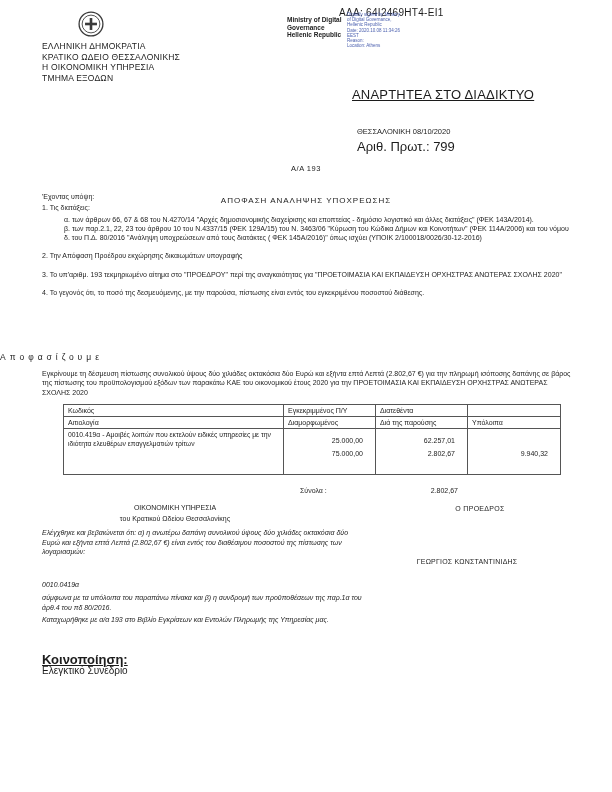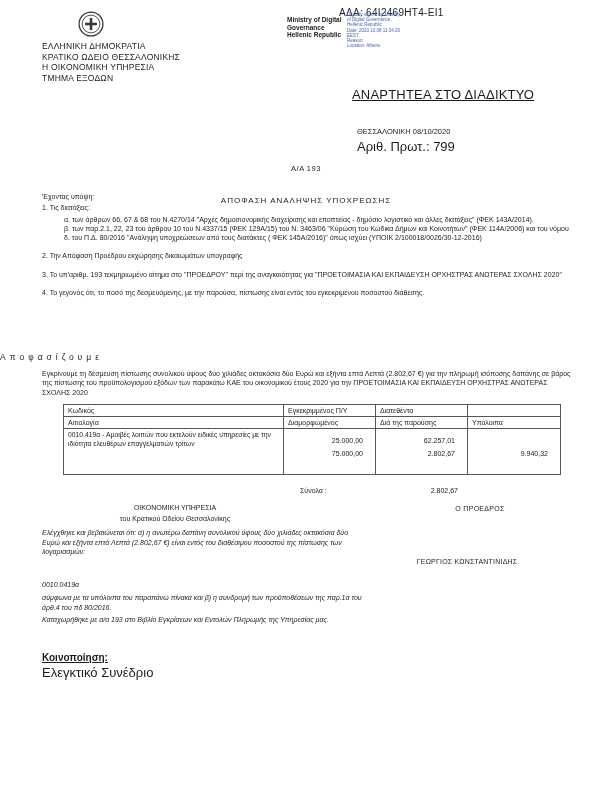--- a/index.html
+++ b/index.html
@@ -34,22 +34,22 @@
 
   .totals{left:300px;top:487px;width:158px;display:flex;justify-content:space-between;font-size:7px;}
 
   .finance{left:60px;top:503px;width:230px;text-align:center;font-size:7px;line-height:10.5px;}
   .president-title{left:415px;top:505px;width:130px;text-align:center;font-size:7px;letter-spacing:.3px;}
   .verify-a{left:42px;top:528px;width:322px;font-style:italic;font-size:7px;line-height:9.6px;}
   .account{left:42px;top:581px;font-size:7px;font-style:italic;}
   .president-name{left:378px;top:558px;width:178px;text-align:center;font-size:7px;letter-spacing:.2px;}
   .verify-b{left:42px;top:593px;width:330px;font-style:italic;font-size:7px;line-height:9.6px;}
   .registration{left:42px;top:615px;width:330px;font-style:italic;font-size:7px;line-height:9.6px;}
-  .notify-label{left:42px;top:652px;font-size:10px;font-weight:bold;text-decoration:underline;}
-  .notify-recipient{left:42px;top:665px;font-size:13px;}
+  .notify-label{left:42px;top:652px;font-size:13px;font-weight:bold;text-decoration:underline;}
+  .notify-recipient{left:42px;top:665px;font-size:10px;}
 </style>
 </head>
 <body>
 
 <div class="page">
 
   <div class="abs ada">ΑΔΑ: 64Ι2469ΗΤ4-ΕΙ1</div>
 
   <div class="abs emblem">
     <svg viewBox="0 0 24 24" width="26" height="26" aria-hidden="true">

